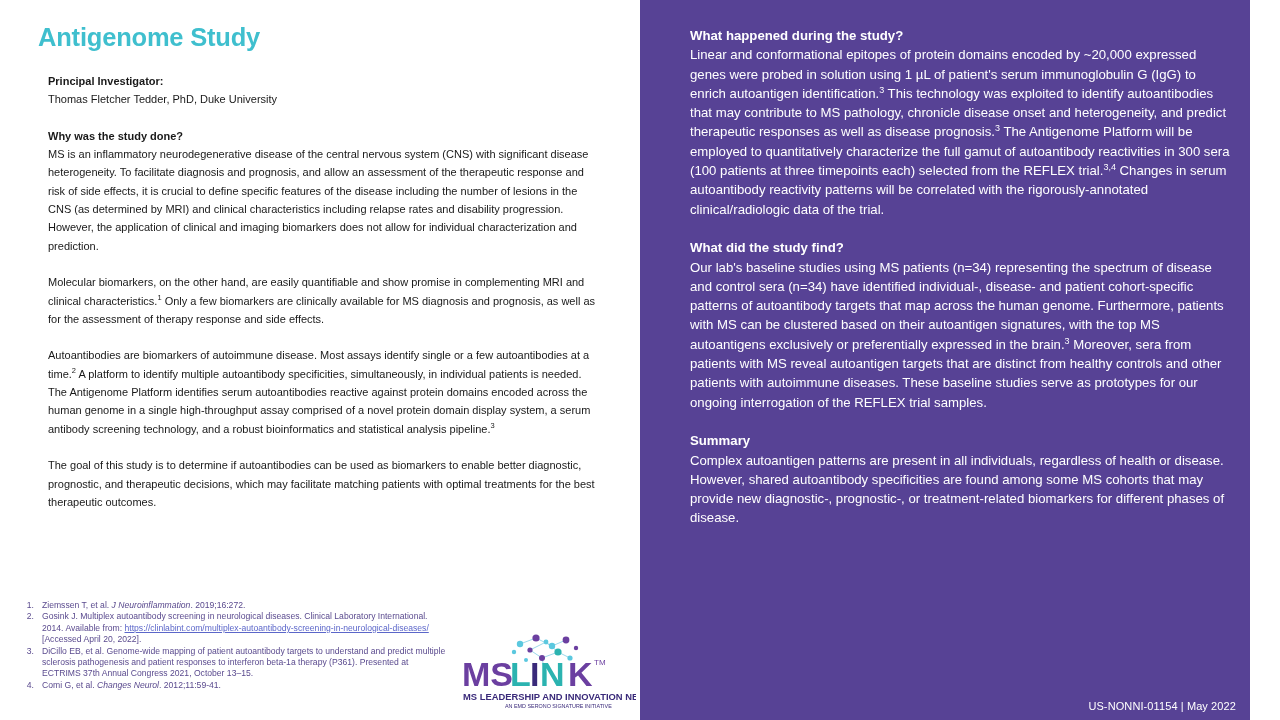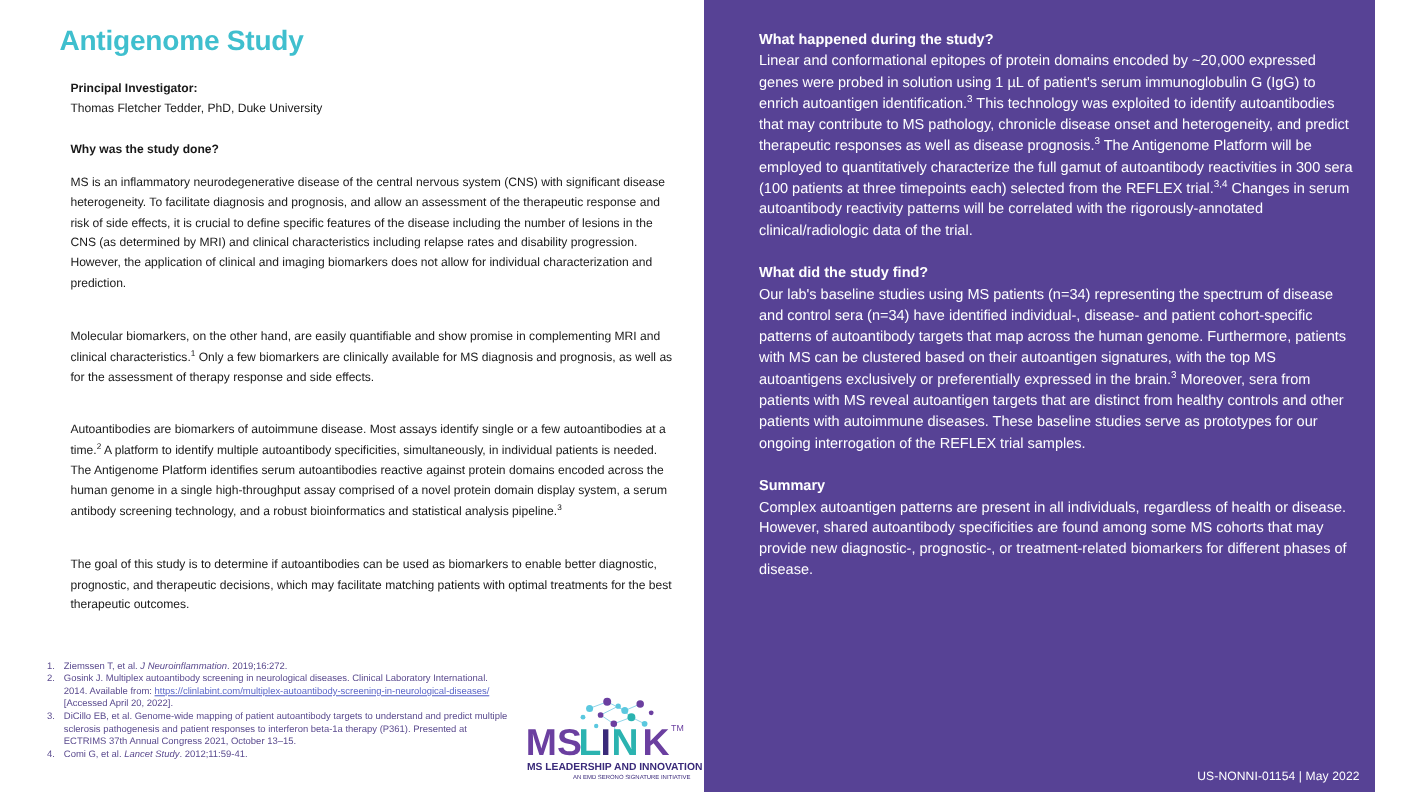--- a/index.html
+++ b/index.html
@@ -11,42 +11,42 @@
   }
   .slide {
     position: relative;
     width: 1280px; height: 720px;
     background: #ffffff;
   }
 
   
   .left-pane {
     position: absolute;
-    left: 16px; top: 0;
+    left: 0; top: 0;
     width: 656px; height: 720px;
     background: #ffffff;
   }
   .page-title {
     position: absolute;
     left: 38px; top: 23px;
     font-size: 25.5px;
     font-weight: bold;
     color: #3FBFCE;
     letter-spacing: -0.2px;
   }
   .left-body {
     position: absolute;
     left: 48px; top: 72px;
     width: 552px;
     font-size: 11px;
     line-height: 18.3px;
     color: #191919;
   }
   .lbl-bold { font-weight: bold; }
-  .para { margin: 12px 0 0 0; }
+  .para { margin: 0 0 0 0; }
   .spacer { height: 18.3px; }
   sup { font-size: 0.68em; vertical-align: super; line-height: 0; }
 
   
   .refs {
     position: absolute;
     left: 18px; top: 600px;
     width: 430px;
     font-size: 8.6px;
     line-height: 11.4px;
@@ -122,21 +122,21 @@
       <div class="ref-row">
         <div class="ref-num">2.</div>
         <div class="ref-txt"><span>Gosink J. Multiplex autoantibody screening in neurological diseases. Clinical Laboratory International. 2014. Available from: </span><a class="ref-link" href="#">https://clinlabint.com/multiplex-autoantibody-screening-in-neurological-diseases/</a><span> [Accessed April 20, 2022].</span></div>
       </div>
       <div class="ref-row">
         <div class="ref-num">3.</div>
         <div class="ref-txt"><span>DiCillo EB, et al. Genome-wide mapping of patient autoantibody targets to understand and predict multiple sclerosis pathogenesis and patient responses to interferon beta-1a therapy (P361). Presented at ECTRIMS 37</span><span>th Annual Congress 2021, October 13–15.</span></div>
       </div>
       <div class="ref-row">
         <div class="ref-num">4.</div>
-        <div class="ref-txt"><span>Comi G, et al. </span><i>Lancet Study</i><span>. 2012;11:59-41.</span></div>
+        <div class="ref-txt"><span>Comi G, et al. </span><i>Changes Neurol</i><span>. 2012;11:59-41.</span></div>
       </div>
     </div>
 
     <div class="logo-wrap">
       <svg class="logo-svg" viewBox="0 0 178 86" xmlns="http://www.w3.org/2000/svg">
 
         <g stroke="#8FD4E8" stroke-width="0.9" fill="none">
           <line x1="62" y1="16" x2="78" y2="10"></line>
           <line x1="78" y1="10" x2="94" y2="18"></line>
           <line x1="94" y1="18" x2="108" y2="12"></line>

